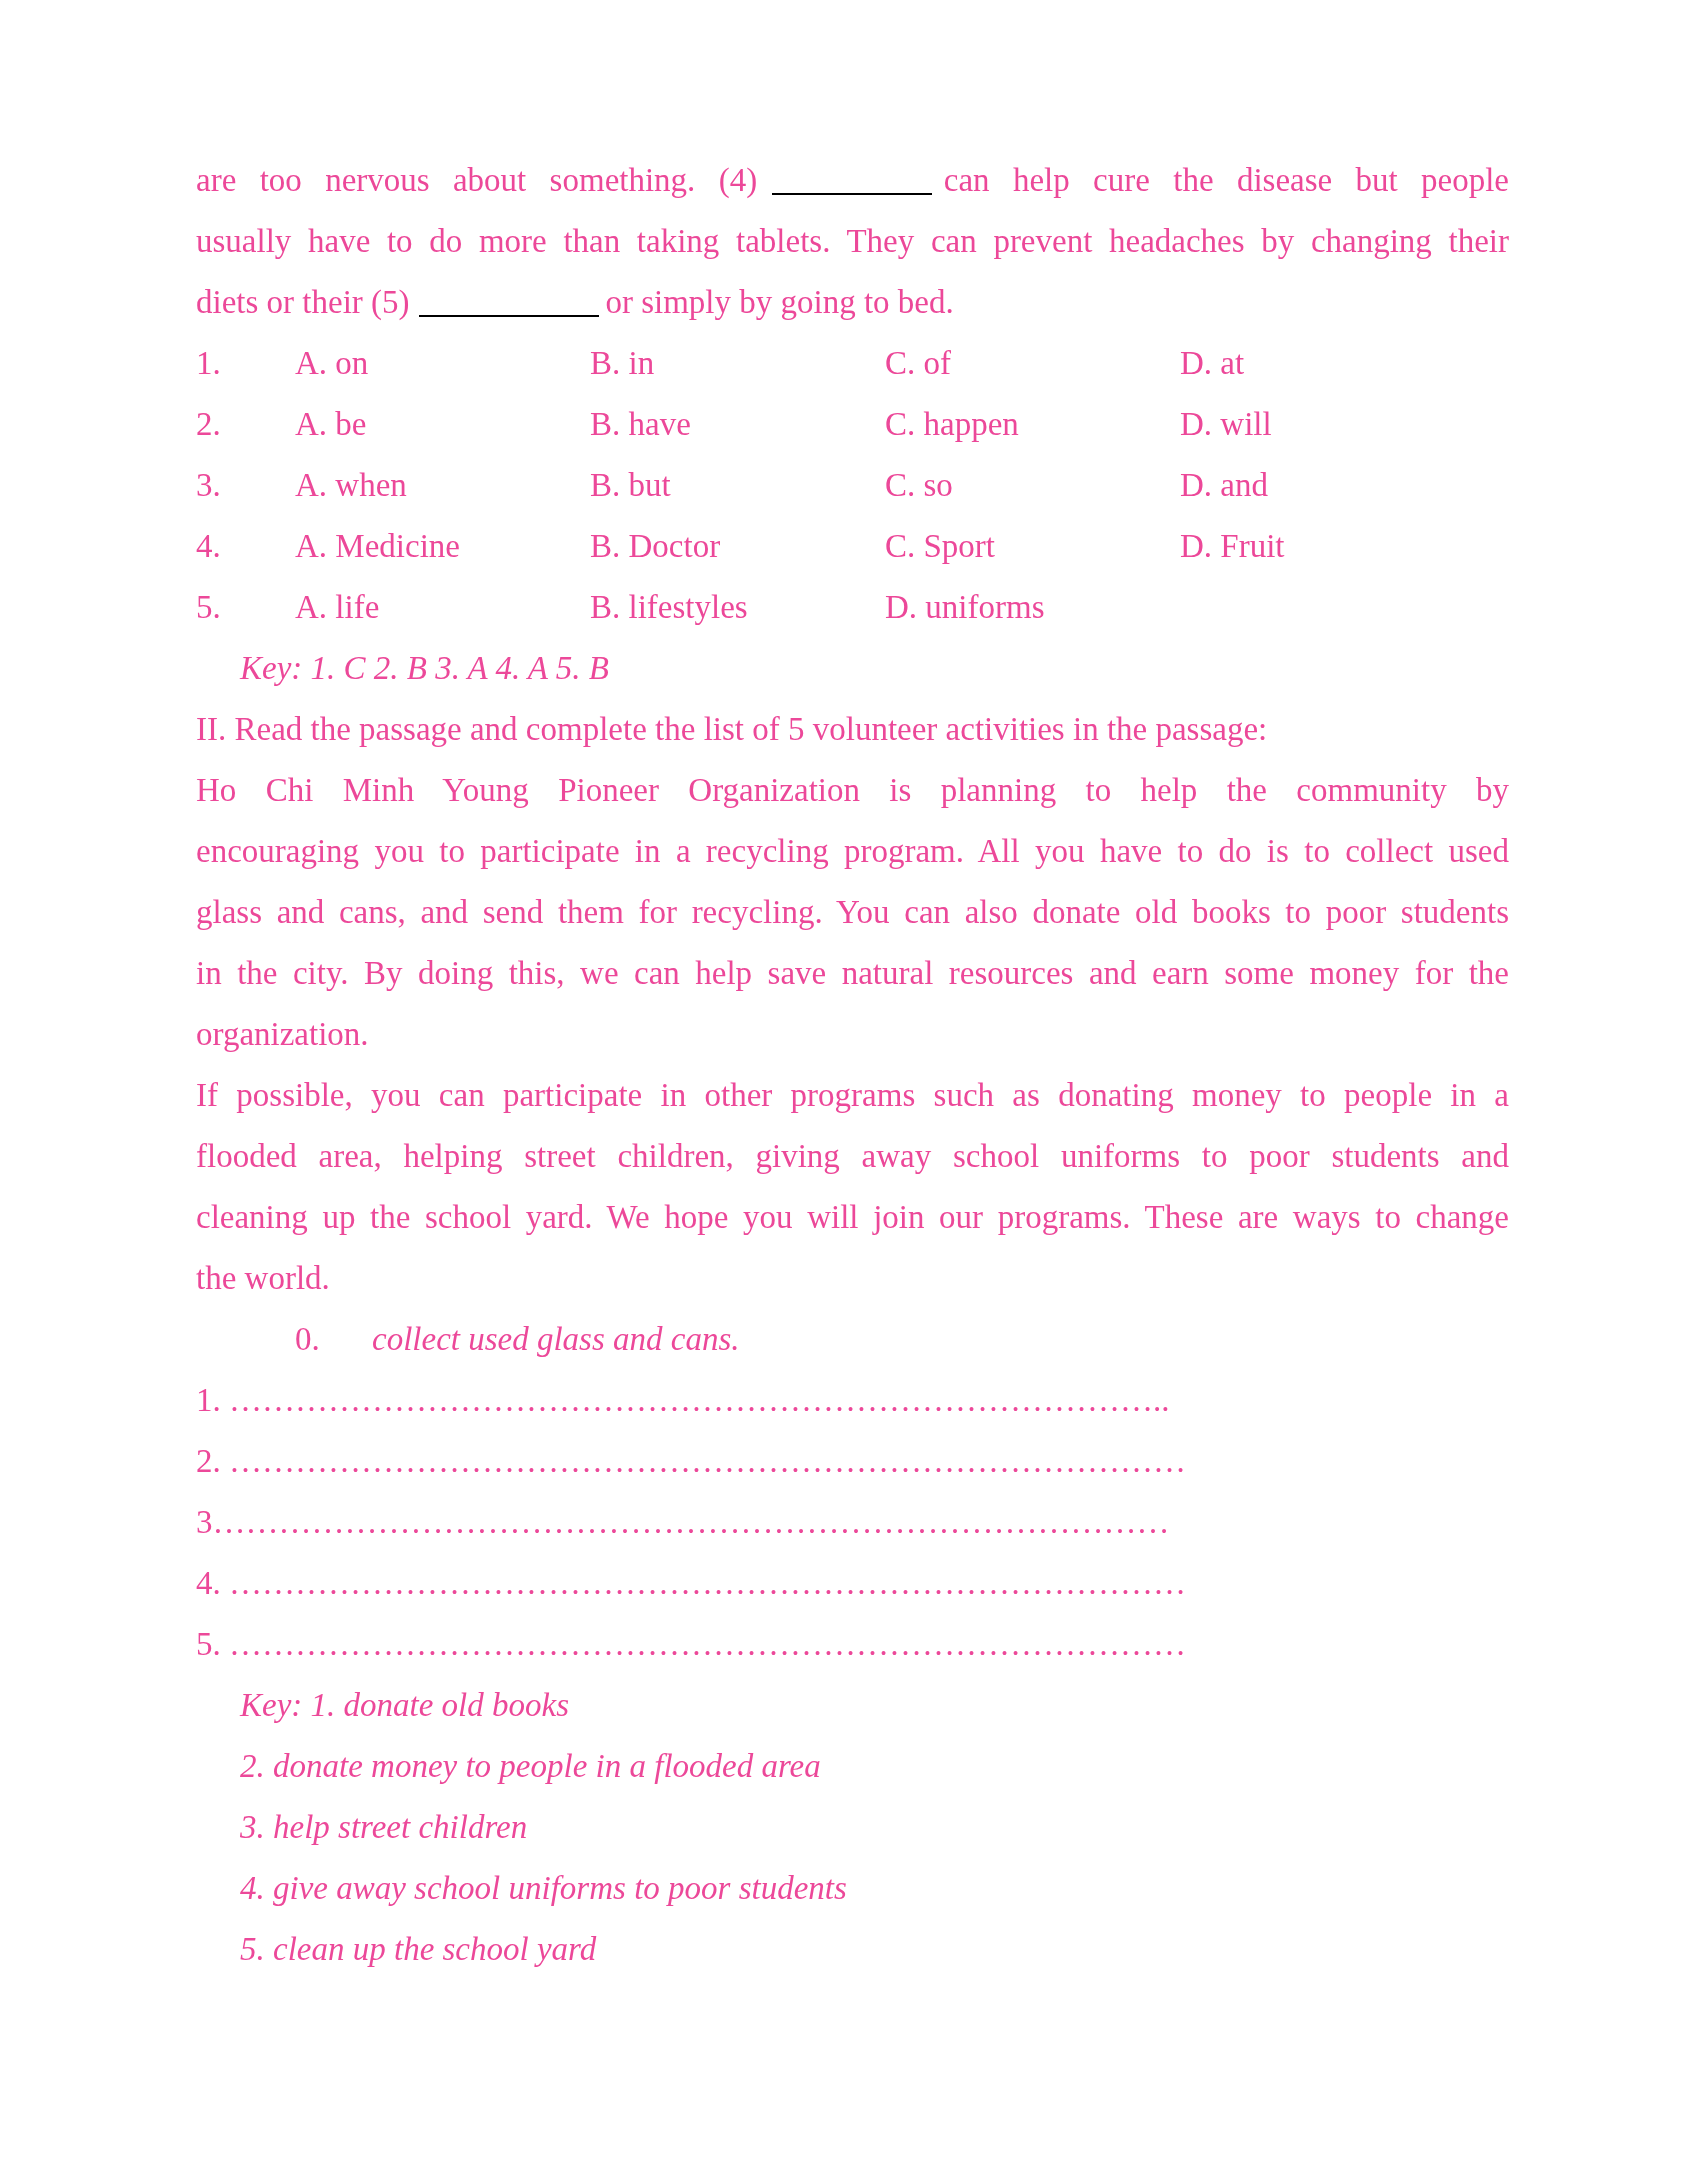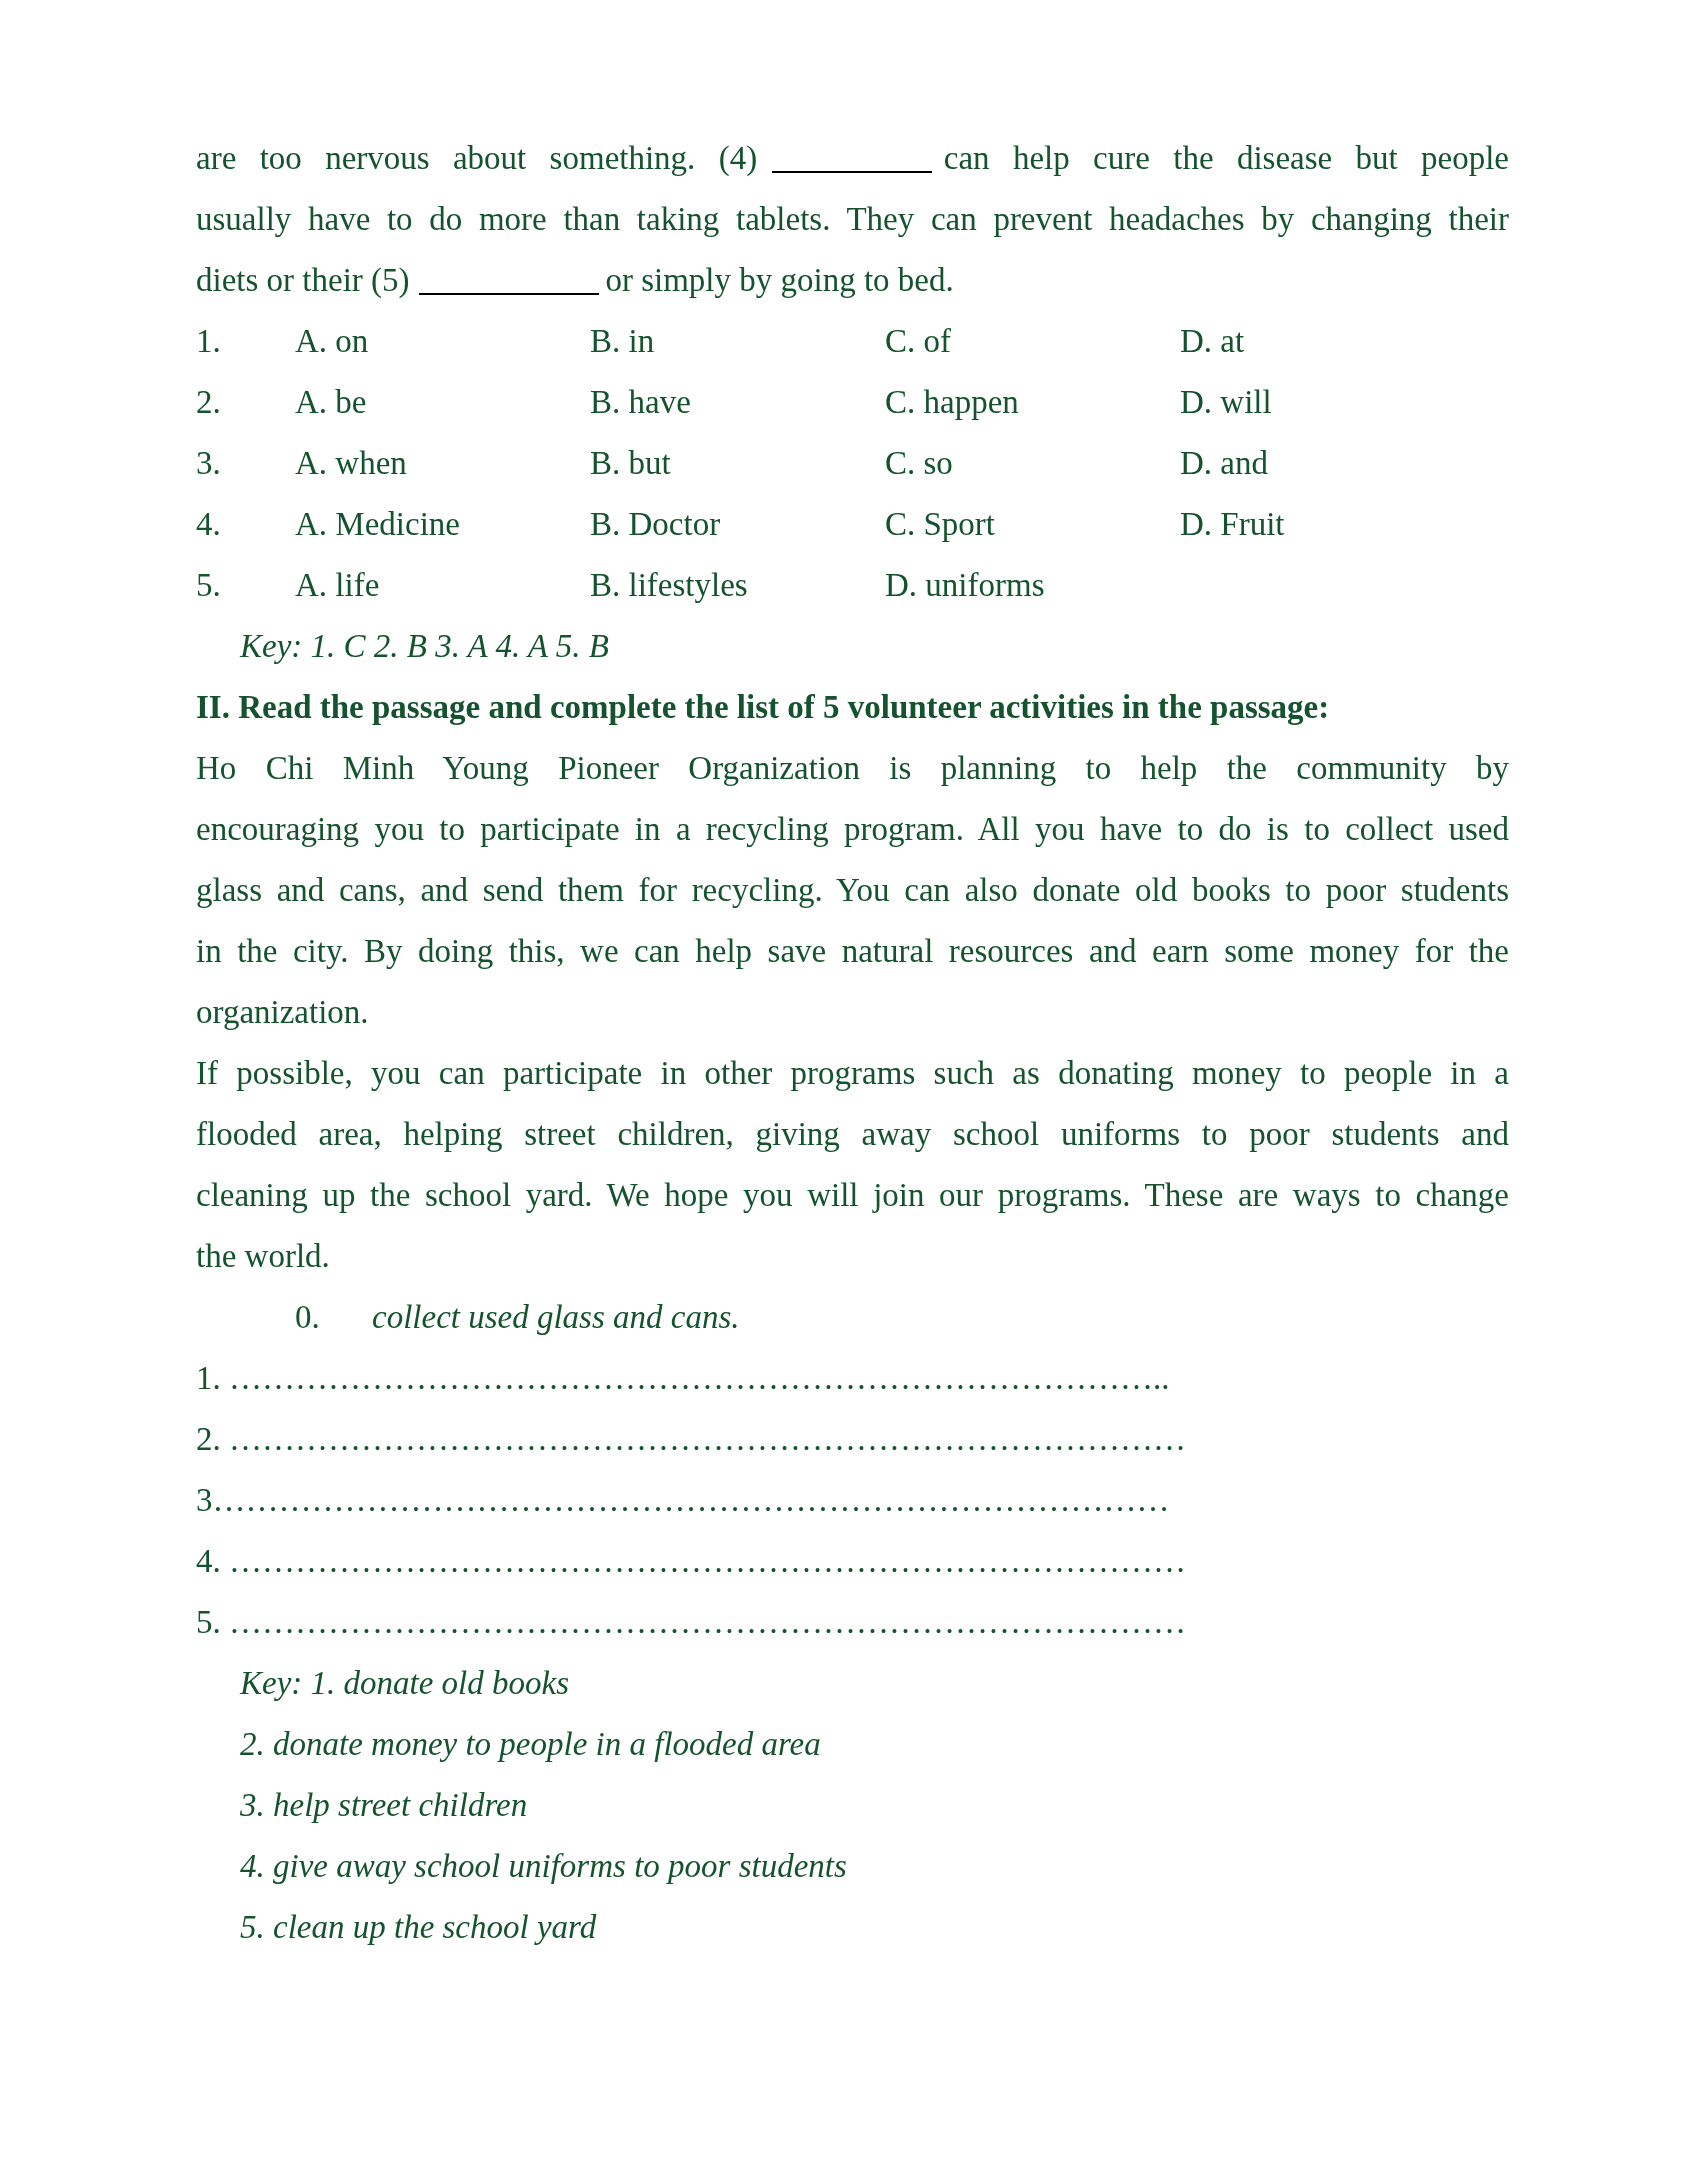--- a/index.html
+++ b/index.html
@@ -1,32 +1,32 @@
 <!DOCTYPE html>
 <html style="font-size:10.6px"><head>
 <meta charset="utf-8">
 <style>
   html, body { margin:0; padding:0; background:#ffffff; }
   body { width:1687px; height:2183px; position:relative; overflow:hidden; }
   .page {
-    position:absolute; left:196px; top:128px; width:1313px;
+    position:absolute; left:196px; top:150px; width:1313px;
     font-family:"Liberation Serif", "DejaVu Serif", serif;
-    font-size:33px; line-height:61px; color:#14532d;
+    font-size:33px; line-height:61px; color:#ec4899;
   }
   .line { height:61px; white-space:nowrap; }
   .just { text-align:justify; text-align-last:justify; white-space:normal; }
   .blank { display:inline-block; border-bottom:2.6px solid #000; vertical-align:baseline; height:0; position:relative; top:4px; }
   .blank4 { width:160px; margin:0 12px 0 14.6px; }
   .blank5 { width:180px; margin:0 6.6px 0 9.3px; }
   .opt-row { display:flex; }
   .opt-num { width:99px; }
   .opt { width:295px; }
   .opt.last { width:auto; }
   .italic { font-style:italic;margin-left:44px; }
-  .bold { font-weight:bold; }
+  .bold { font-weight:normal; }
   .indent { padding-left:99px; }
   .dots { letter-spacing:0px; }
 </style>
 </head>
 <body>
 
 <div class="page">
 
   <div class="line just"><span>are too nervous about something.</span>  <span>(4)</span><span class="blank blank4"></span><span>can help cure the disease but people</span></div>
   <div class="line just">usually have to do more than taking tablets. They can prevent headaches by changing their</div>

